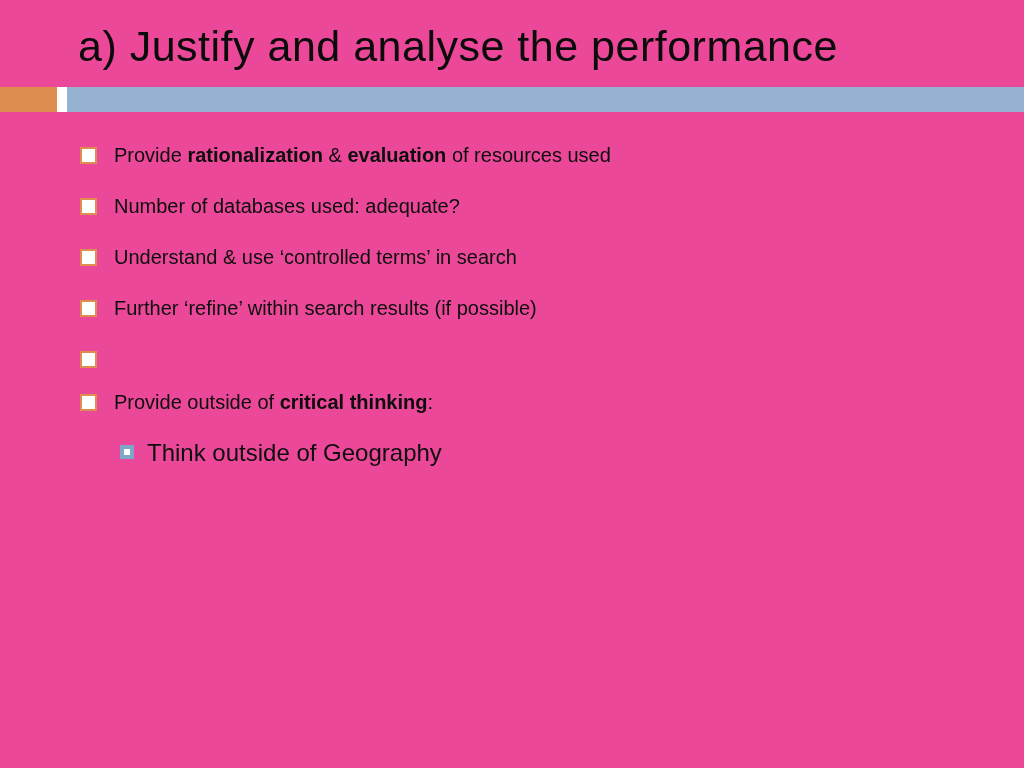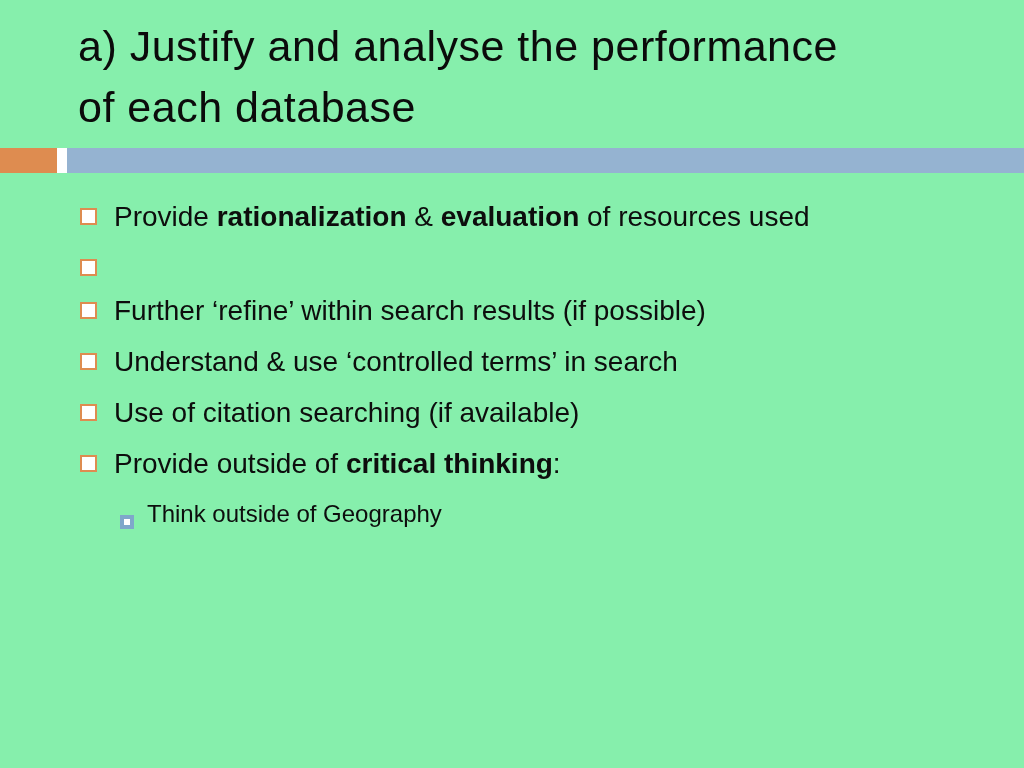--- a/index.html
+++ b/index.html
@@ -5,21 +5,21 @@
   html, body {
     margin: 0;
     padding: 0;
     background: #ffffff;
     font-family: "Liberation Sans", sans-serif;
   }
   .slide {
     position: relative;
     width: 1024px;
     height: 768px;
-    background: #86efac;
+    background: #ec4899;
     overflow: hidden;
   }
   .title-block {
     padding: 16px 30px 0 78px;
     color: var(--title-text, #0b0b0b);
     font-size: 43px;
     line-height: 61px;
     letter-spacing: 0.5px;
     font-weight: 400;
   }
@@ -46,30 +46,29 @@
   }
   .bullet-list {
     margin: 27px 40px 0 80px;
     color: #0d0d0d;
   }
   .item {
     display: flex;
     align-items: flex-start;
   }
   .item.lvl1 {
-    font-size: 28px;
+    font-size: 20px;
     line-height: 33px;
     margin-bottom: 18px;
   }
   .item.lvl2 {
     font-size: 24px;
     line-height: 31px;
     margin-left: 40px;
     margin-bottom: 14px;
-    align-items: flex-end;
   }
   .marker {
     flex: 0 0 auto;
     box-sizing: border-box;
   }
   .marker.m1 {
     width: 17px;
     height: 17px;
     border: 2px solid var(--orange, #de8c50);
     background: #ffffff;
@@ -89,48 +88,47 @@
     font-weight: 700;
   }
 </style>
 </head>
 <body>
 
 <div class="slide">
 
   <div class="title-block">
     <div>a) Justify and analyse the performance</div>
-    <div>of each database</div>
   </div>
 
   <div class="accent-row">
     <div class="accent-orange"></div>
     <div class="accent-gap"></div>
     <div class="accent-blue"></div>
   </div>
 
   <div class="bullet-list">
       <div class="item lvl1">
         <span class="marker m1"></span>
         <span class="text"><span>Provide </span><b>rationalization</b><span> &amp; </span><b>evaluation</b><span> of resources used</span></span>
       </div>
       <div class="item lvl1">
         <span class="marker m1"></span>
+        <span class="text"><span>Number of databases used: adequate?</span></span>
+      </div>
+      <div class="item lvl1">
+        <span class="marker m1"></span>
+        <span class="text"><span>Understand &amp; use ‘controlled terms’ in search</span></span>
       </div>
       <div class="item lvl1">
         <span class="marker m1"></span>
         <span class="text"><span>Further ‘refine’ within search results (if possible)</span></span>
       </div>
       <div class="item lvl1">
         <span class="marker m1"></span>
-        <span class="text"><span>Understand &amp; use ‘controlled terms’ in search</span></span>
-      </div>
-      <div class="item lvl1">
-        <span class="marker m1"></span>
-        <span class="text"><span>Use of citation searching (if available)</span></span>
       </div>
       <div class="item lvl1">
         <span class="marker m1"></span>
         <span class="text"><span>Provide outside of </span><b>critical thinking</b><span>:</span></span>
       </div>
       <div class="item lvl2">
         <span class="marker m2"></span>
         <span class="text"><span>Think outside of Geography</span></span>
       </div>
     </div>

